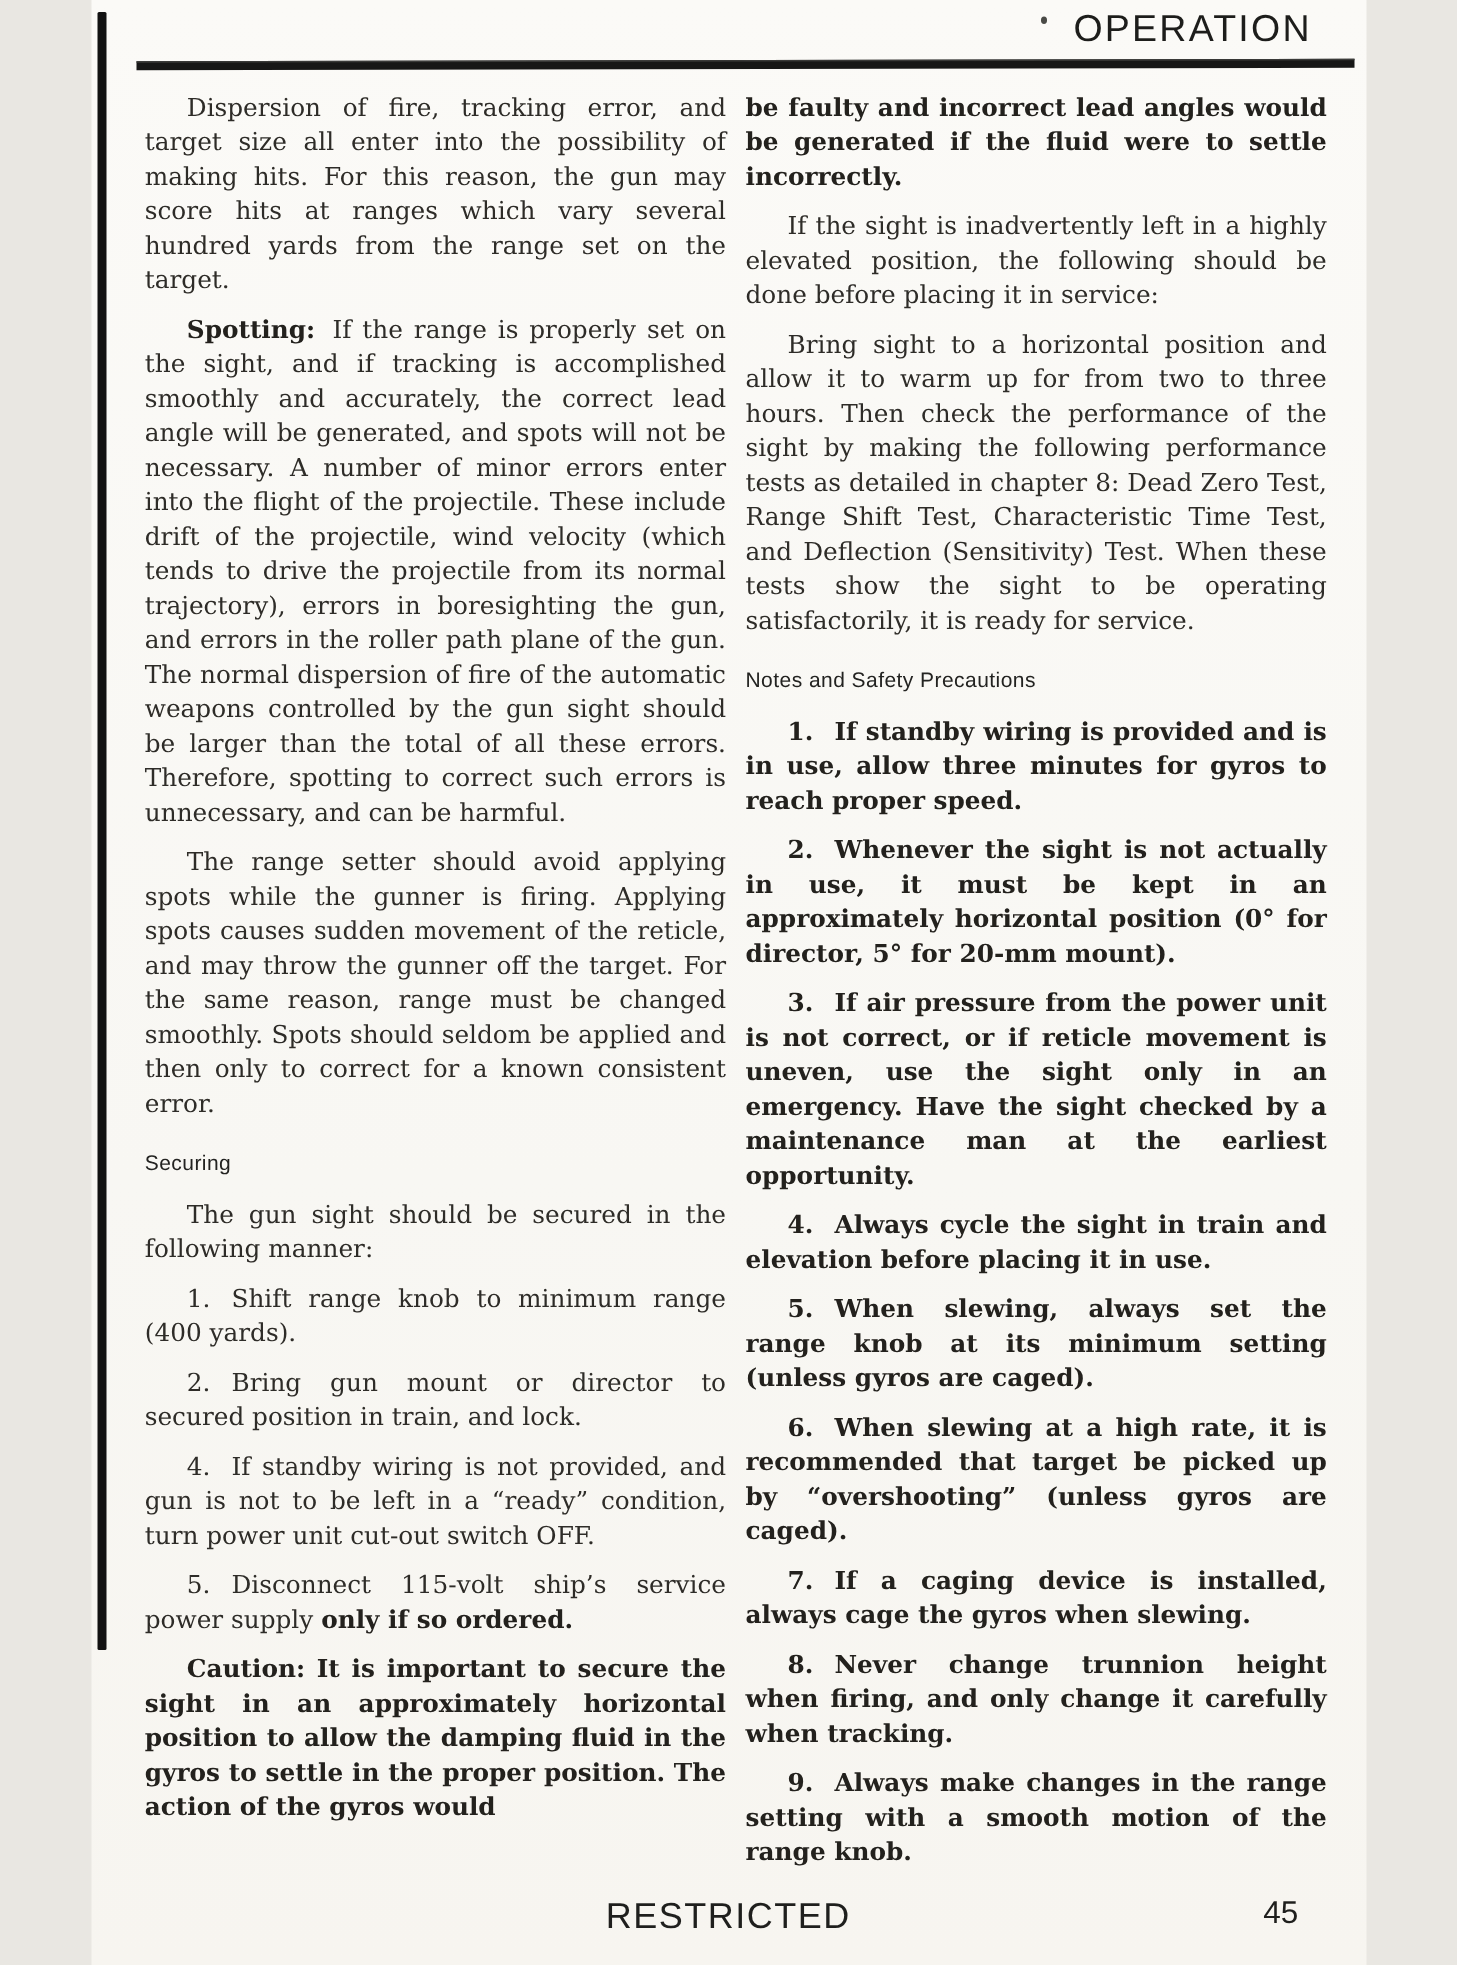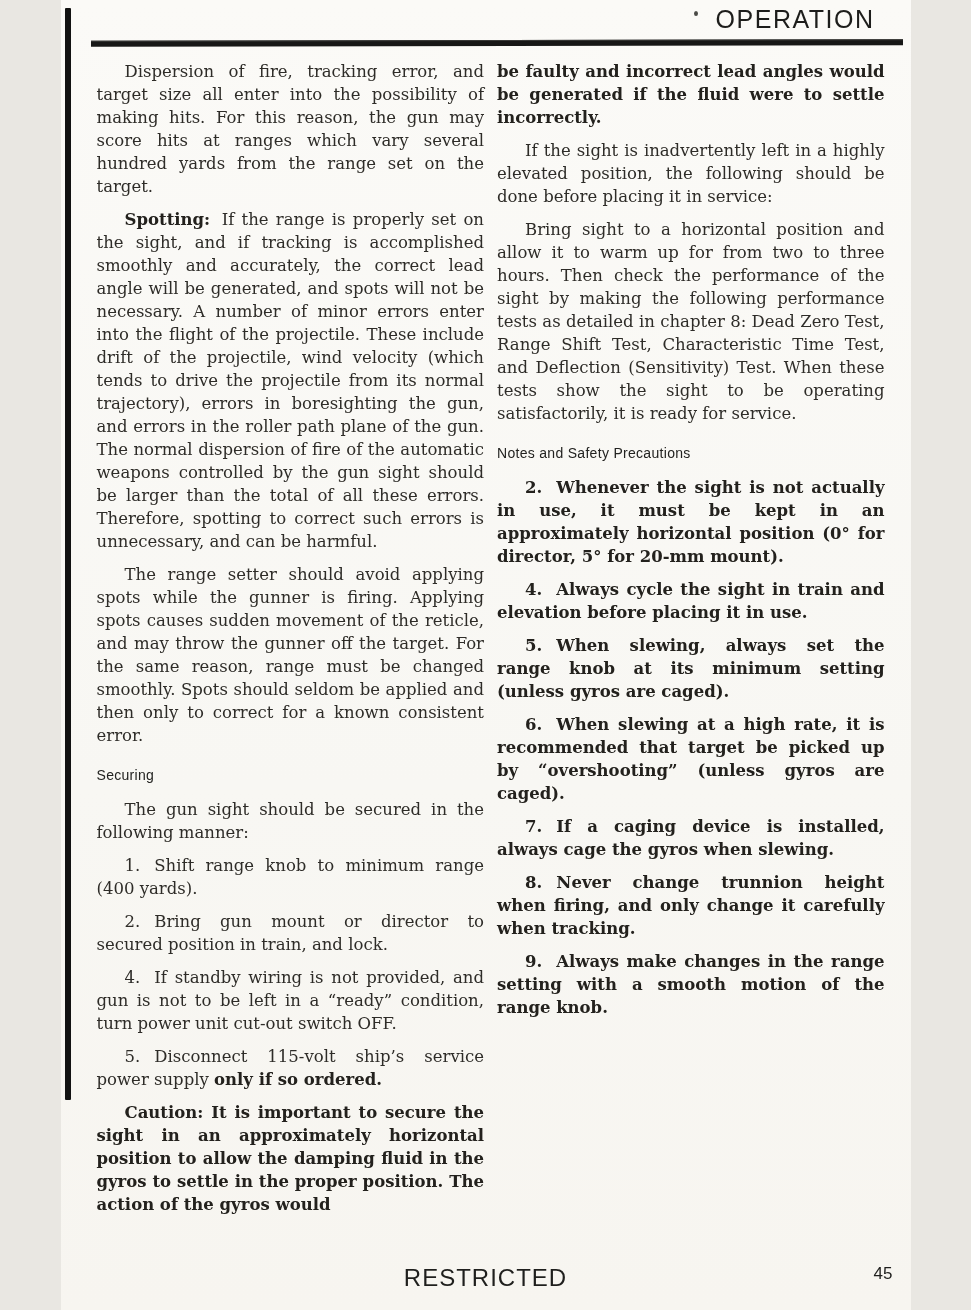--- a/index.html
+++ b/index.html
@@ -60,21 +60,21 @@
   
   .footer {
     position:absolute; left:0; right:0; bottom:16px; height:30px;
     font-family:"Liberation Sans", sans-serif; color:#1f1f1d;
   }
   .footer-classification {
     position:absolute; left:50%; transform:translateX(-50%);
     font-size:24px; letter-spacing:1px;
   }
   .footer-page-number {
-    position:absolute; right:18px; font-size:17px;
+    position:absolute; right:45px; font-size:21px;
   }
 </style>
 </head>
 <body>
 
 <div class="page">
 
   <div class="edge-bar"></div>
   <div class="ink-speck"></div>
 
@@ -105,21 +105,23 @@
     <div class="col">
       <p class="noindent caution-para">be faulty and incorrect lead angles would be generated if the fluid were to settle incorrectly.</p>
 
       <p>If the sight is inadvertently left in a highly elevated position, the following should be done before placing it in service:</p>
 
       <p>Bring sight to a horizontal position and allow it to warm up for from two to three hours. Then check the performance of the sight by making the following performance tests as detailed in chapter 8: Dead Zero Test, Range Shift Test, Characteristic Time Test, and Deflection (Sensitivity) Test. When these tests show the sight to be operating satisfactorily, it is ready for service.</p>
 
       <h2 class="section-heading">Notes and Safety Precautions</h2>
 
 
+      <p class="bold-item"><span class="num">1.</span><span>If standby wiring is provided and is in use, allow three minutes for gyros to reach proper speed.</span></p>
       <p class="bold-item"><span class="num">2.</span><span>Whenever the sight is not actually in use, it must be kept in an approximately horizontal position (0° for director, 5° for 20-mm mount).</span></p>
+      <p class="bold-item"><span class="num">3.</span><span>If air pressure from the power unit is not correct, or if reticle movement is uneven, use the sight only in an emergency. Have the sight checked by a maintenance man at the earliest opportunity.</span></p>
       <p class="bold-item"><span class="num">4.</span><span>Always cycle the sight in train and elevation before placing it in use.</span></p>
       <p class="bold-item"><span class="num">5.</span><span>When slewing, always set the range knob at its minimum setting (unless gyros are caged).</span></p>
       <p class="bold-item"><span class="num">6.</span><span>When slewing at a high rate, it is recommended that target be picked up by “overshooting” (unless gyros are caged).</span></p>
       <p class="bold-item"><span class="num">7.</span><span>If a caging device is installed, always cage the gyros when slewing.</span></p>
       <p class="bold-item"><span class="num">8.</span><span>Never change trunnion height when firing, and only change it carefully when tracking.</span></p>
       <p class="bold-item"><span class="num">9.</span><span>Always make changes in the range setting with a smooth motion of the range knob.</span></p>
     </div>
 
   </div>
 

